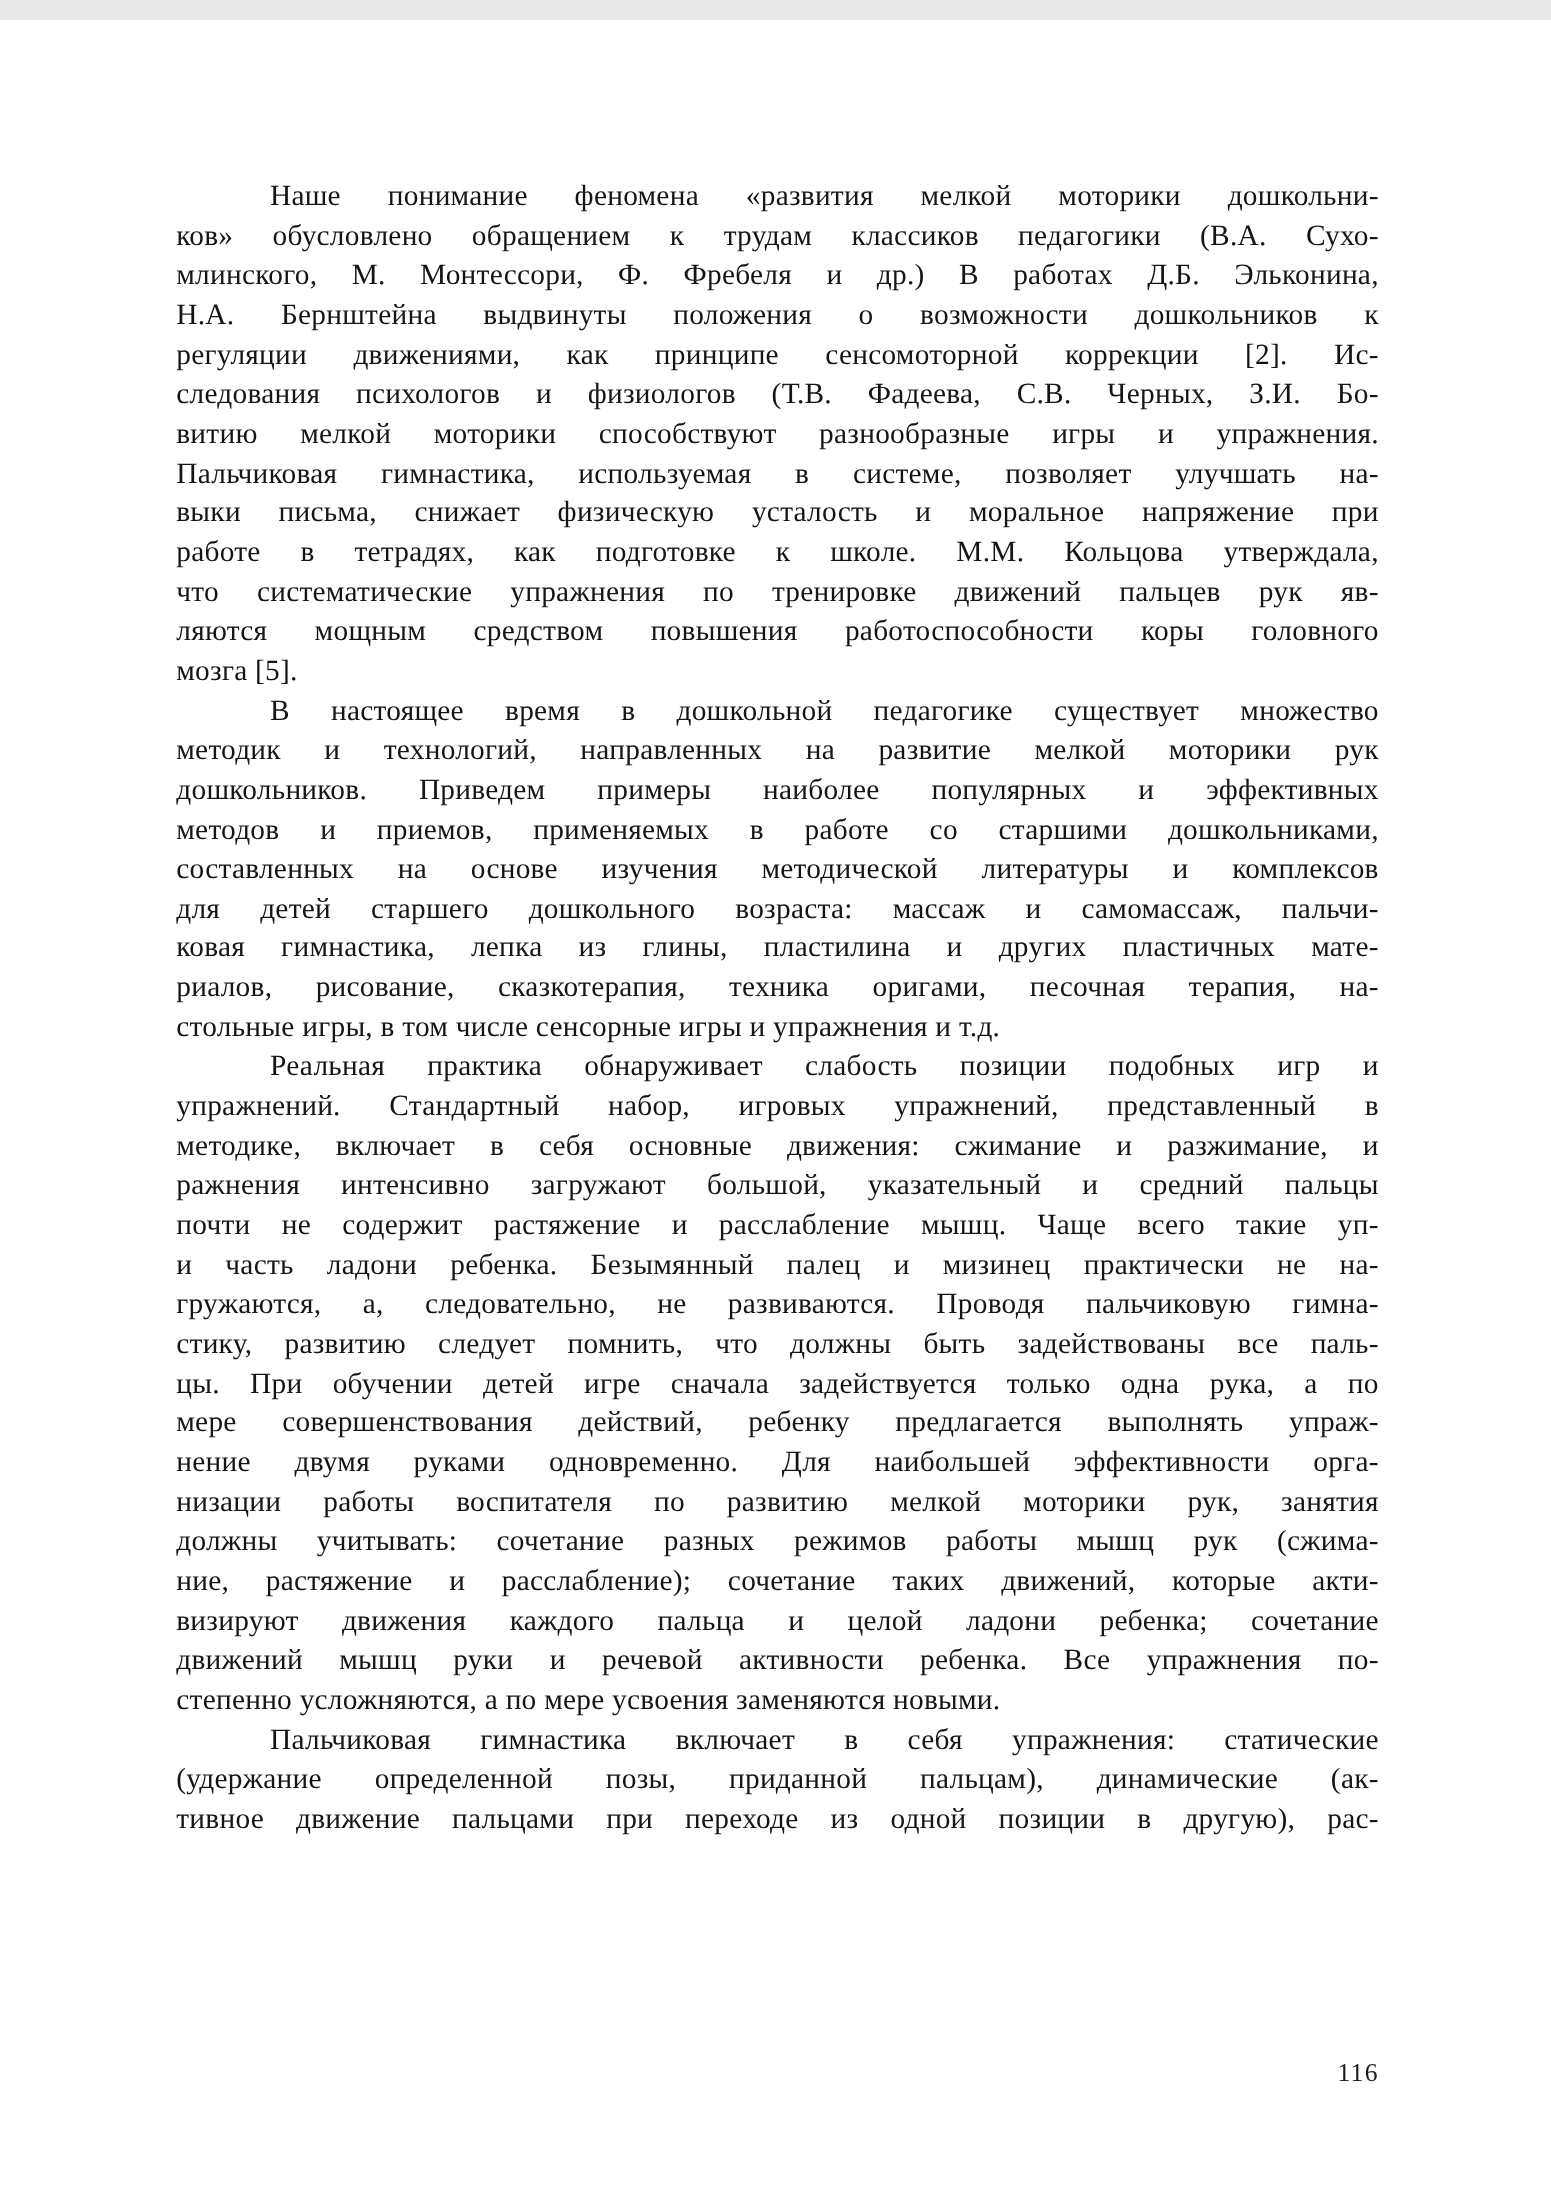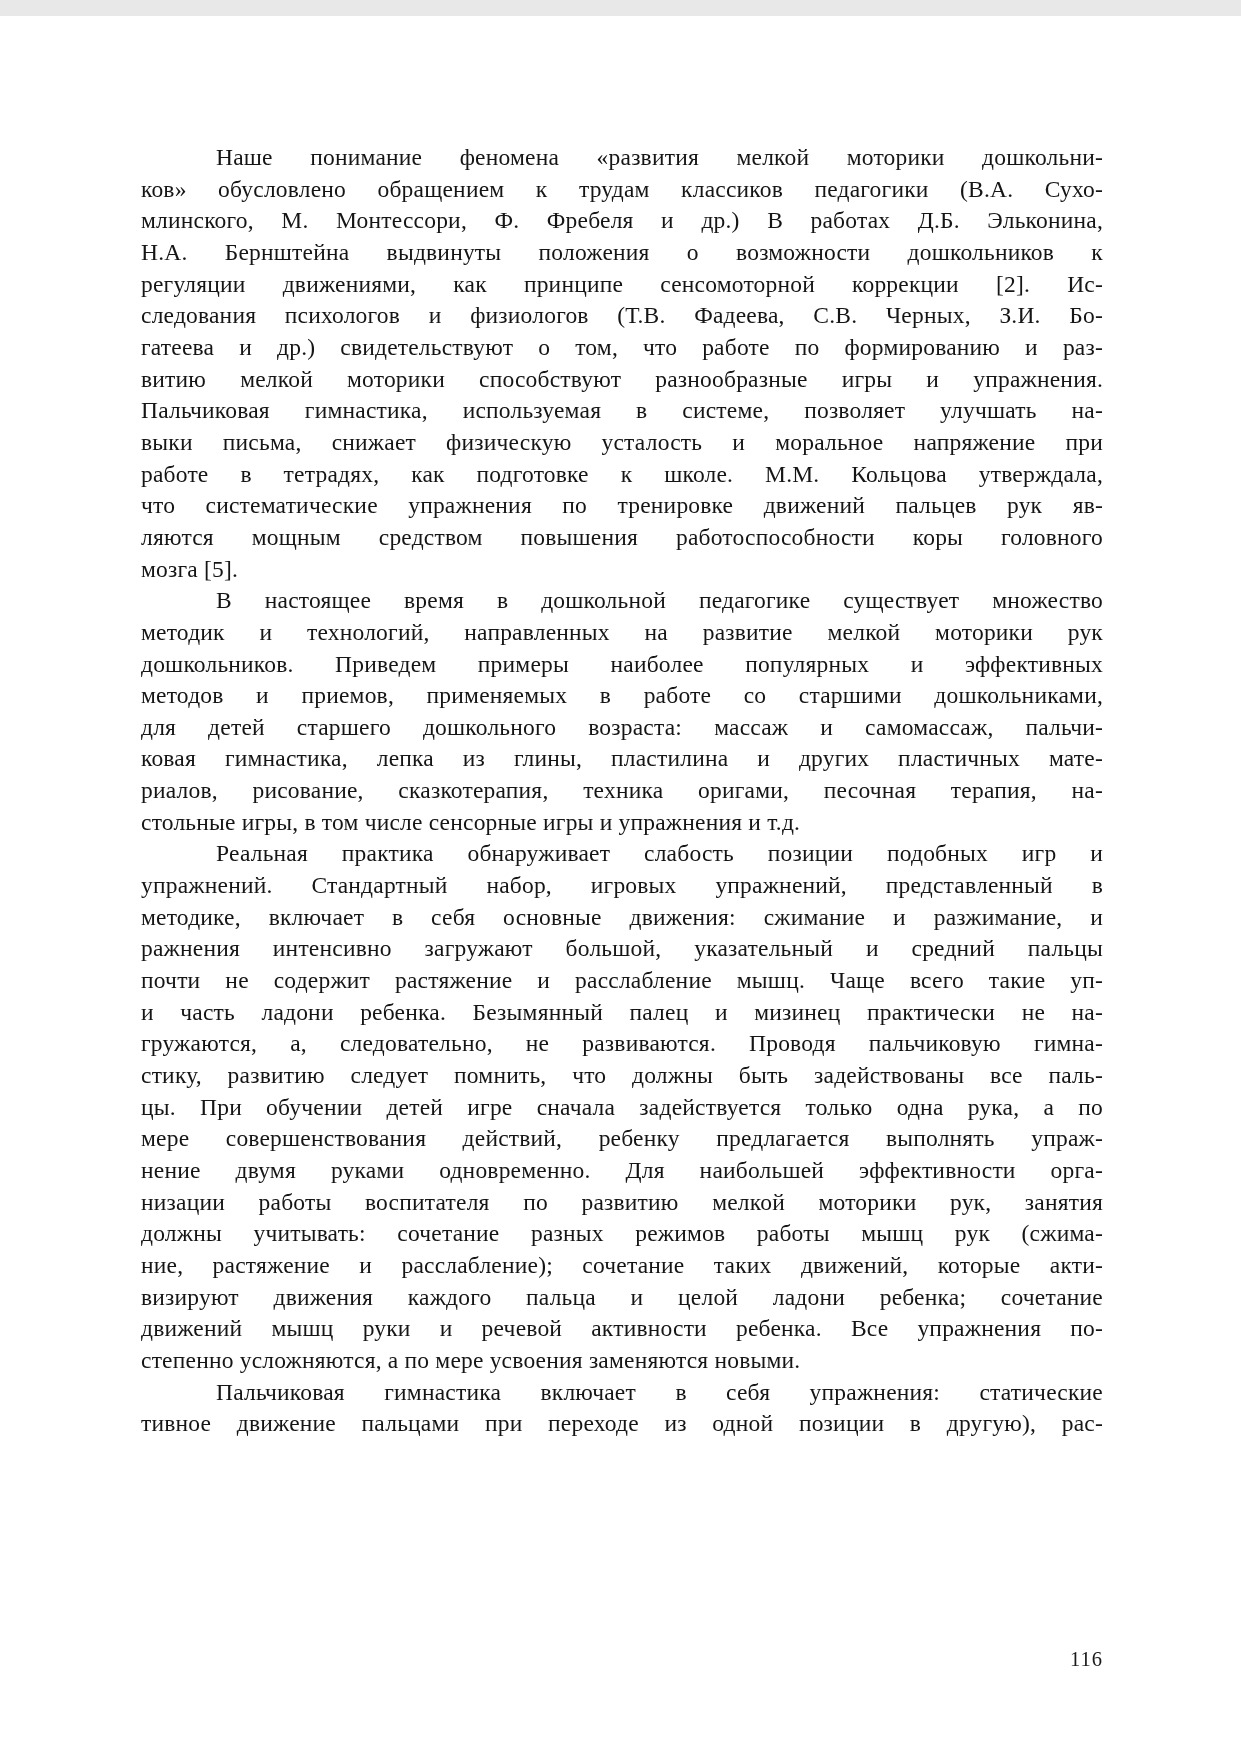--- a/index.html
+++ b/index.html
@@ -58,34 +58,34 @@
 
 <div class="page">
   <div class="text-block" id="text-block">
       <div class="para">
         <div class="line first">Наше понимание феномена «развития мелкой моторики дошкольни-</div>
         <div class="line">ков» обусловлено обращением к трудам классиков педагогики (В.А. Сухо-</div>
         <div class="line">млинского, М. Монтессори, Ф. Фребеля и др.) В работах Д.Б. Эльконина,</div>
         <div class="line">Н.А. Бернштейна выдвинуты положения о возможности дошкольников к</div>
         <div class="line">регуляции движениями, как принципе сенсомоторной коррекции [2]. Ис-</div>
         <div class="line">следования психологов и физиологов (Т.В. Фадеева, С.В. Черных, З.И. Бо-</div>
-        <div class="line">гатеева и др.) свидетельствуют о том, что работе по формированию и раз-</div>
         <div class="line">витию мелкой моторики способствуют разнообразные игры и упражнения.</div>
         <div class="line">Пальчиковая гимнастика, используемая в системе, позволяет улучшать на-</div>
         <div class="line">выки письма, снижает физическую усталость и моральное напряжение при</div>
         <div class="line">работе в тетрадях, как подготовке к школе. М.М. Кольцова утверждала,</div>
         <div class="line">что систематические упражнения по тренировке движений пальцев рук яв-</div>
         <div class="line">ляются мощным средством повышения работоспособности коры головного</div>
         <div class="line end">мозга [5].</div>
       </div>
       <div class="para">
         <div class="line first">В настоящее время в дошкольной педагогике существует множество</div>
         <div class="line">методик и технологий, направленных на развитие мелкой моторики рук</div>
         <div class="line">дошкольников. Приведем примеры наиболее популярных и эффективных</div>
         <div class="line">методов и приемов, применяемых в работе со старшими дошкольниками,</div>
+        <div class="line">составленных на основе изучения методической литературы и комплексов</div>
         <div class="line">для детей старшего дошкольного возраста: массаж и самомассаж, пальчи-</div>
         <div class="line">ковая гимнастика, лепка из глины, пластилина и других пластичных мате-</div>
         <div class="line">риалов, рисование, сказкотерапия, техника оригами, песочная терапия, на-</div>
         <div class="line end">стольные игры, в том числе сенсорные игры и упражнения и т.д.</div>
       </div>
       <div class="para">
         <div class="line first">Реальная практика обнаруживает слабость позиции подобных игр и</div>
         <div class="line">упражнений. Стандартный набор, игровых упражнений, представленный в</div>
         <div class="line">методике, включает в себя основные движения: сжимание и разжимание, и</div>
         <div class="line">ражнения интенсивно загружают большой, указательный и средний пальцы</div>
@@ -98,17 +98,18 @@
         <div class="line">нение двумя руками одновременно. Для наибольшей эффективности орга-</div>
         <div class="line">низации работы воспитателя по развитию мелкой моторики рук, занятия</div>
         <div class="line">должны учитывать: сочетание разных режимов работы мышц рук (сжима-</div>
         <div class="line">ние, растяжение и расслабление); сочетание таких движений, которые акти-</div>
         <div class="line">визируют движения каждого пальца и целой ладони ребенка; сочетание</div>
         <div class="line">движений мышц руки и речевой активности ребенка. Все упражнения по-</div>
         <div class="line end">степенно усложняются, а по мере усвоения заменяются новыми.</div>
       </div>
       <div class="para">
         <div class="line first">Пальчиковая гимнастика включает в себя упражнения: статические</div>
+        <div class="line">(удержание определенной позы, приданной пальцам), динамические (ак-</div>
         <div class="line">тивное движение пальцами при переходе из одной позиции в другую), рас-</div>
       </div>
     </div>
   <div class="page-number">116</div>
 </div>
 
 </body></html>

